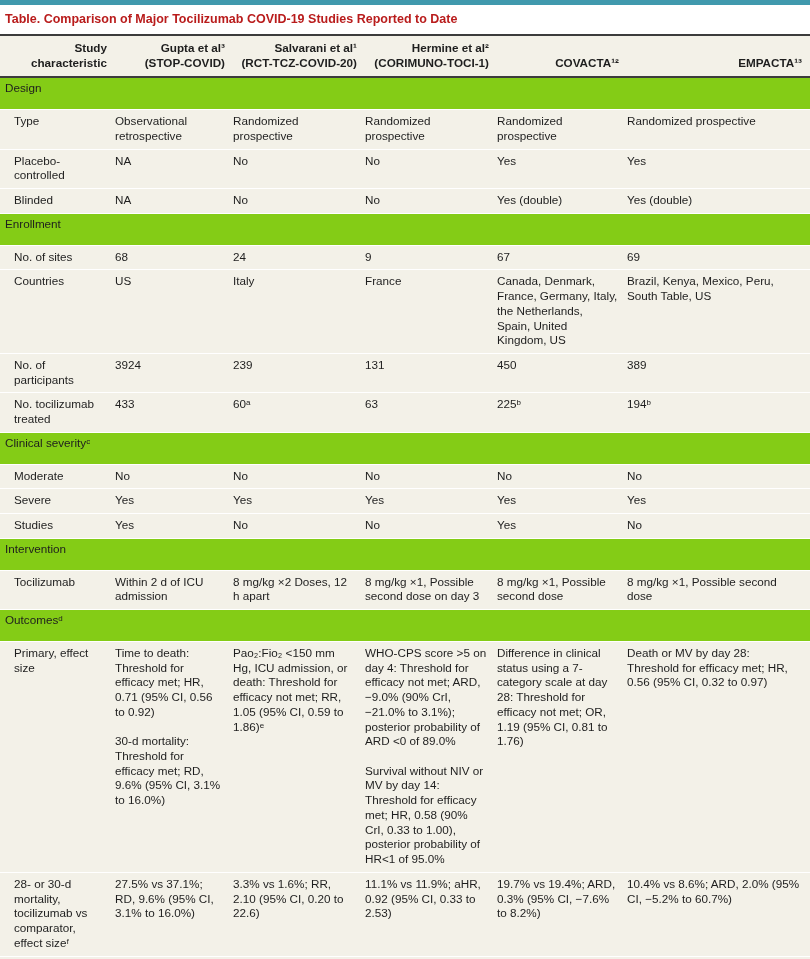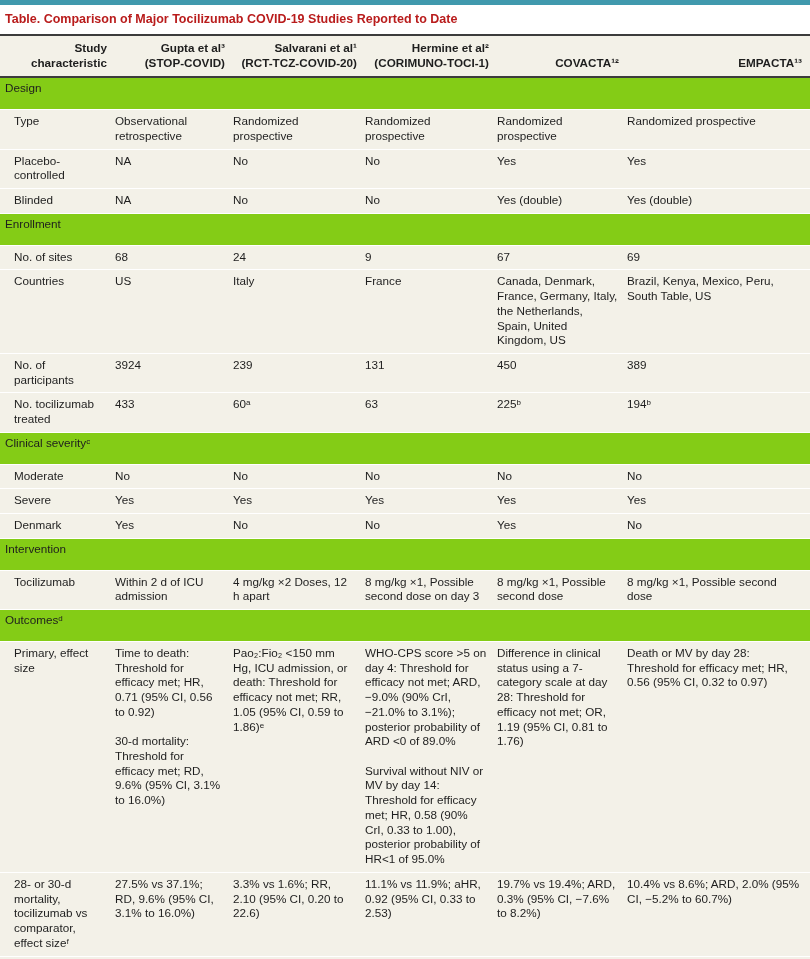--- a/index.html
+++ b/index.html
@@ -154,34 +154,34 @@
     </tr>
     <tr>
       <th class="rowlabel">Severe</th>
       <td>Yes</td>
       <td>Yes</td>
       <td>Yes</td>
       <td>Yes</td>
       <td>Yes</td>
     </tr>
     <tr>
-      <th class="rowlabel">Denmark</th>
+      <th class="rowlabel">Studies</th>
       <td>Yes</td>
       <td>No</td>
       <td>No</td>
       <td>Yes</td>
       <td>No</td>
     </tr>
     <tr class="section">
       <td colspan="6">Intervention</td>
     </tr>
     <tr>
       <th class="rowlabel">Tocilizumab</th>
       <td>Within 2 d of ICU admission</td>
-      <td>4 mg/kg ×2 Doses, 12 h apart</td>
+      <td>8 mg/kg ×2 Doses, 12 h apart</td>
       <td>8 mg/kg ×1, Possible second dose on day 3</td>
       <td>8 mg/kg ×1, Possible second dose</td>
       <td>8 mg/kg ×1, Possible second dose</td>
     </tr>
     <tr class="section">
       <td colspan="6">Outcomesᵈ</td>
     </tr>
     <tr>
       <th class="rowlabel">Primary, effect size</th>
       <td>Time to death: Threshold for efficacy met; HR, 0.71 (95% CI, 0.56 to 0.92)

